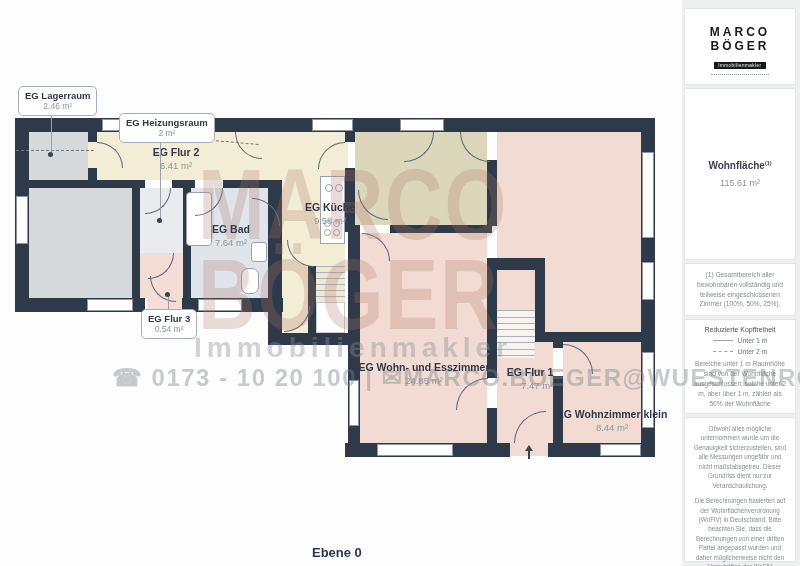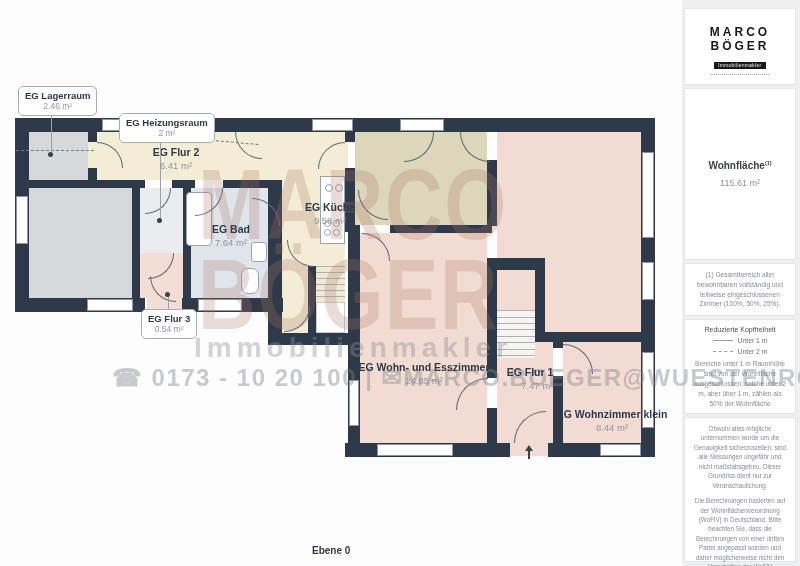--- a/index.html
+++ b/index.html
@@ -16,21 +16,21 @@
   .dash{position:absolute;border-top:1.3px dashed #707a87;z-index:16;}
   .wm{position:absolute;z-index:30;white-space:nowrap;font-weight:700;pointer-events:none;}
   .rlabel{position:absolute;text-align:center;transform:translate(-50%,-50%);line-height:1.3;z-index:40;white-space:nowrap;}
   .rlabel .n{font-weight:700;font-size:10.5px;color:#2e3949;}
   .rlabel .a{font-size:9.5px;color:#8f959c;}
   .leader{position:absolute;width:1px;background:#9aa1a9;z-index:45;}
   .dot{position:absolute;width:5px;height:5px;border-radius:50%;background:#39424f;z-index:46;}
   .callout{position:absolute;background:#fff;border:1px solid #a7adb4;border-radius:5px;text-align:center;padding:3px 6px 4px 6px;z-index:50;white-space:nowrap;}
   .callout .n{font-weight:700;font-size:9.5px;color:#2e3949;}
   .callout .a{font-size:8.5px;color:#8f959c;}
-  .level{position:absolute;z-index:40;font-weight:700;font-size:10px;color:#2e3949;}
+  .level{position:absolute;z-index:40;font-weight:700;font-size:13px;color:#2e3949;}
   .sidebar-bg{position:absolute;left:682px;top:0;width:118px;height:566px;background:#edeff1;z-index:2;}
   .card{position:absolute;left:684px;width:112px;background:#fff;border:1px solid #e2e5e8;box-sizing:border-box;z-index:3;}
   .card .inner{padding:6px 7px;}
   .small-gray{font-size:6.6px;line-height:1.5;color:#868c94;text-align:center;}
   .legend-row{display:flex;align-items:center;justify-content:center;gap:5px;margin:4px 0;}
   .legend-row .lbl{font-size:6.8px;color:#6d737b;}
   .lsample{display:inline-block;width:20px;height:0;}
   .arrow-line{position:absolute;width:1.5px;background:#39424f;z-index:15;}
   .arrow-head{position:absolute;width:0;height:0;border-left:4px solid transparent;border-right:4px solid transparent;border-bottom:6px solid #39424f;z-index:15;}
 </style>

